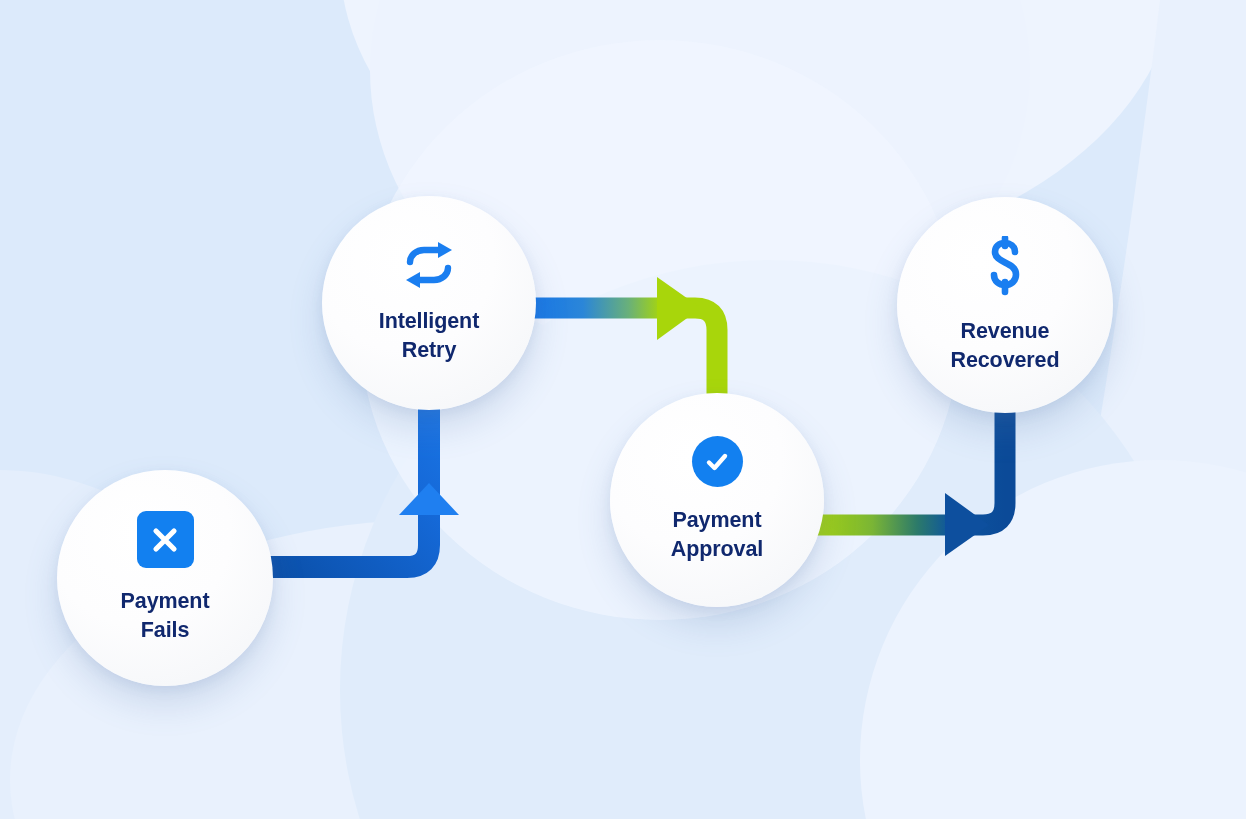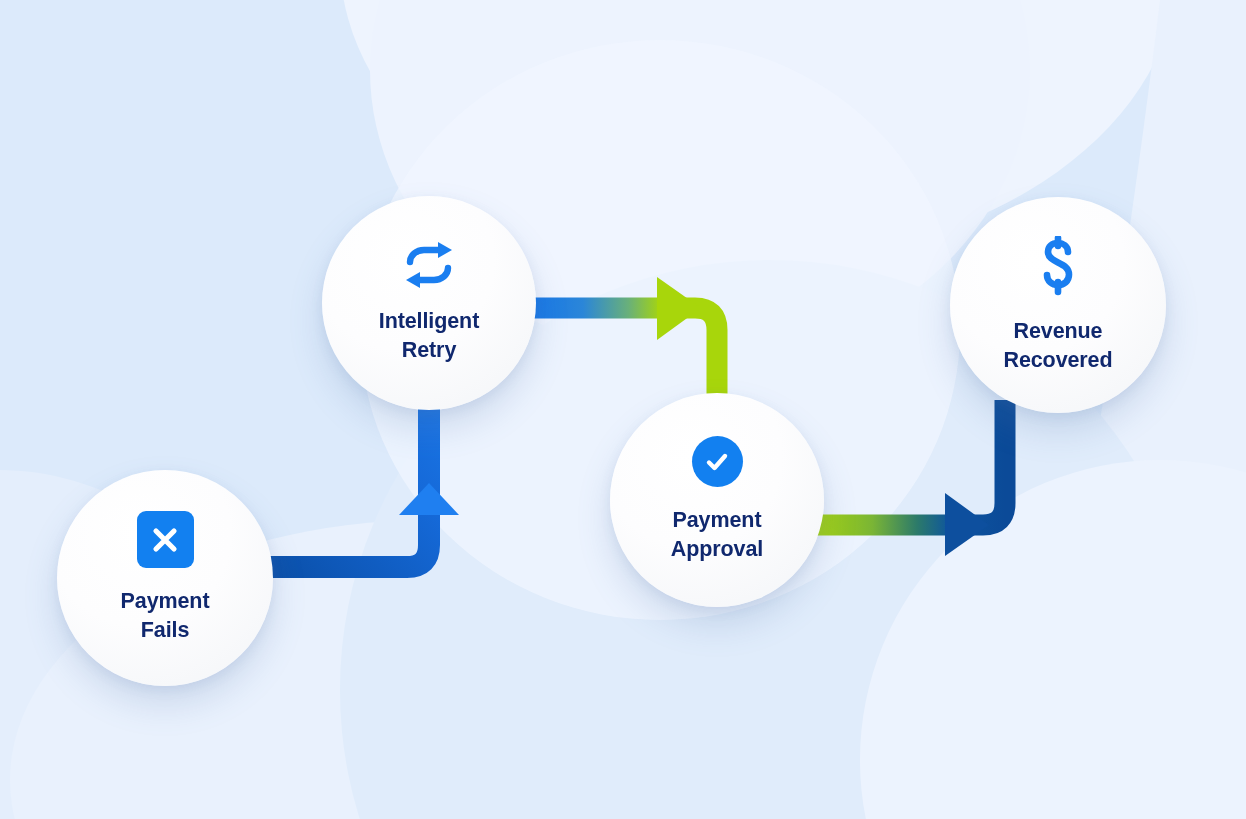--- a/index.html
+++ b/index.html
@@ -196,21 +196,21 @@
       <div class="icon-circle">
         <svg width="30" height="30" viewBox="0 0 30 30" aria-hidden="true">
           <path d="M7 15.5 L12.5 21 L23 9" stroke="#ffffff" stroke-width="4.4" fill="none" stroke-linecap="round" stroke-linejoin="round"></path>
         </svg>
       </div>
     </div>
     <div class="node-label">Payment
 Approval</div>
   </div>
 
-  <div class="node" style="left:950px; top:197px; width:216px; height:216px;">
+  <div class="node" style="left:897px; top:197px; width:216px; height:216px;">
     <div class="node-icon">
       <div class="icon-plain">
         <svg width="42" height="62" viewBox="0 0 42 62" aria-hidden="true">
           <g fill="none" stroke="#1a7ef0" stroke-width="6.6" stroke-linecap="round" stroke-linejoin="round">
             <path d="M31 16 C31 10 26 7 21 7 C15 7 11 10.5 11 16
                      C11 21.5 16 24 21 26.5
                      C27 29.5 32 32 32 38.5
                      C32 45 27 49 21 49 C15 49 10 45 10 39"></path>
             <path d="M21 2 L21 10"></path>
             <path d="M21 46 L21 56"></path>

